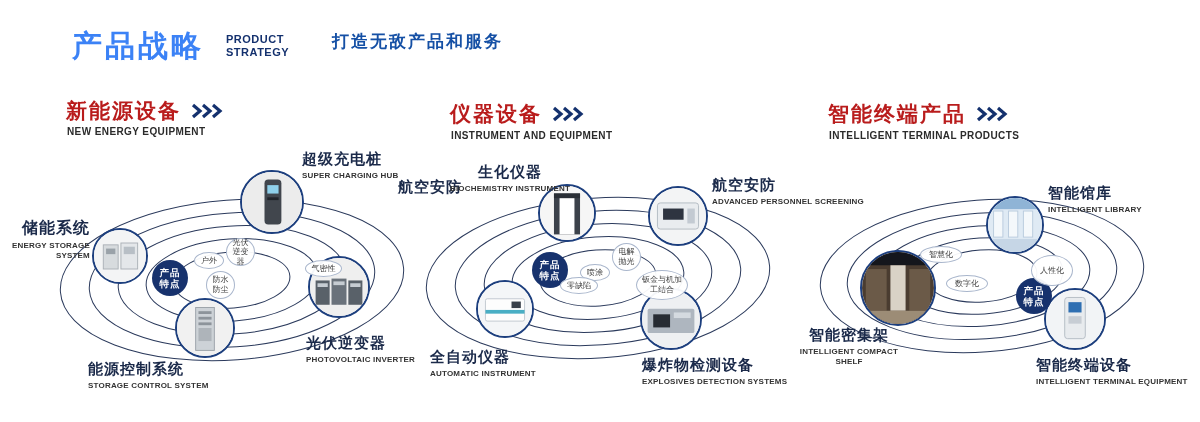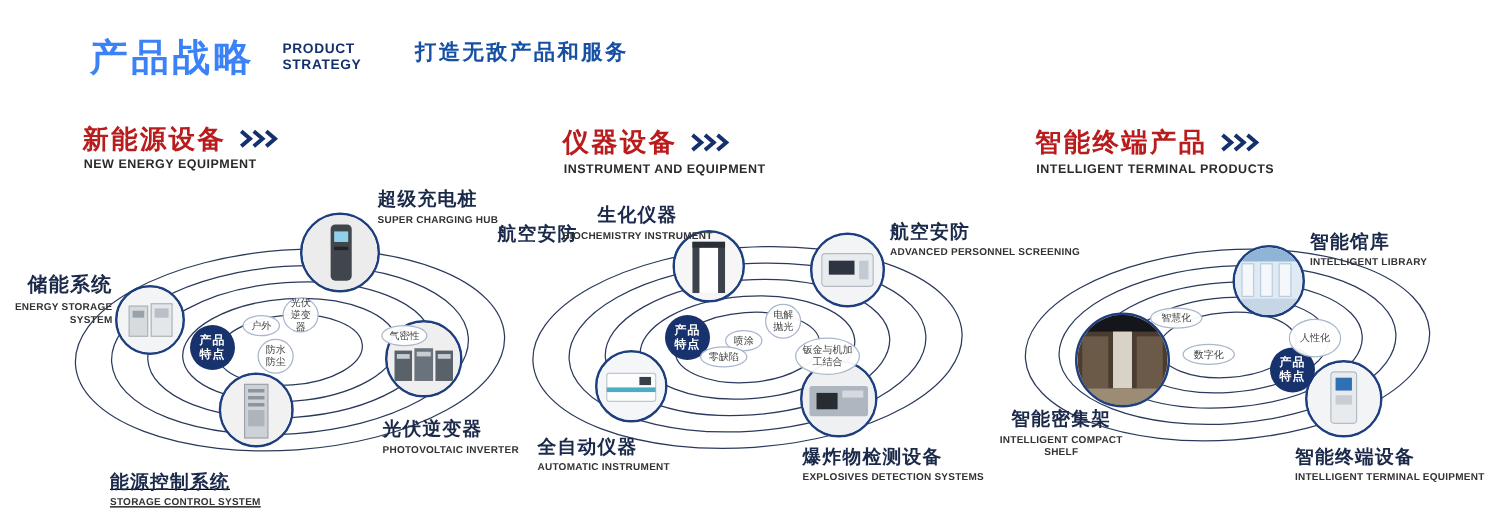--- a/index.html
+++ b/index.html
@@ -135,21 +135,21 @@
   <div class="node" style="left:175px;top:298px;width:60px;height:60px;">
     <svg viewBox="0 0 60 60">
       <rect width="60" height="60" fill="#f1f1f1"></rect>
       <rect x="20" y="8" width="20" height="46" fill="#cdd2d7" stroke="#9aa1a8"></rect>
       <rect x="23" y="12" width="14" height="3" fill="#8d949b"></rect>
       <rect x="23" y="18" width="14" height="3" fill="#8d949b"></rect>
       <rect x="23" y="24" width="14" height="3" fill="#8d949b"></rect>
       <rect x="23" y="30" width="14" height="14" fill="#aeb4ba"></rect>
     </svg>
   </div>
-  <div class="nlabel" style="left:88px;top:376px;text-decoration:underline;">
+  <div class="nlabel" style="left:88px;top:360px;">
     <div class="cn">能源控制系统</div>
     <div class="en">STORAGE CONTROL SYSTEM</div>
   </div>
 
   <div class="badge" style="left:152px;top:260px;">
     <div>产品</div>
     <div>特点</div>
   </div>
 
   <div class="bubble" style="left:194px;top:252px;width:30px;height:17px;">户外</div>

